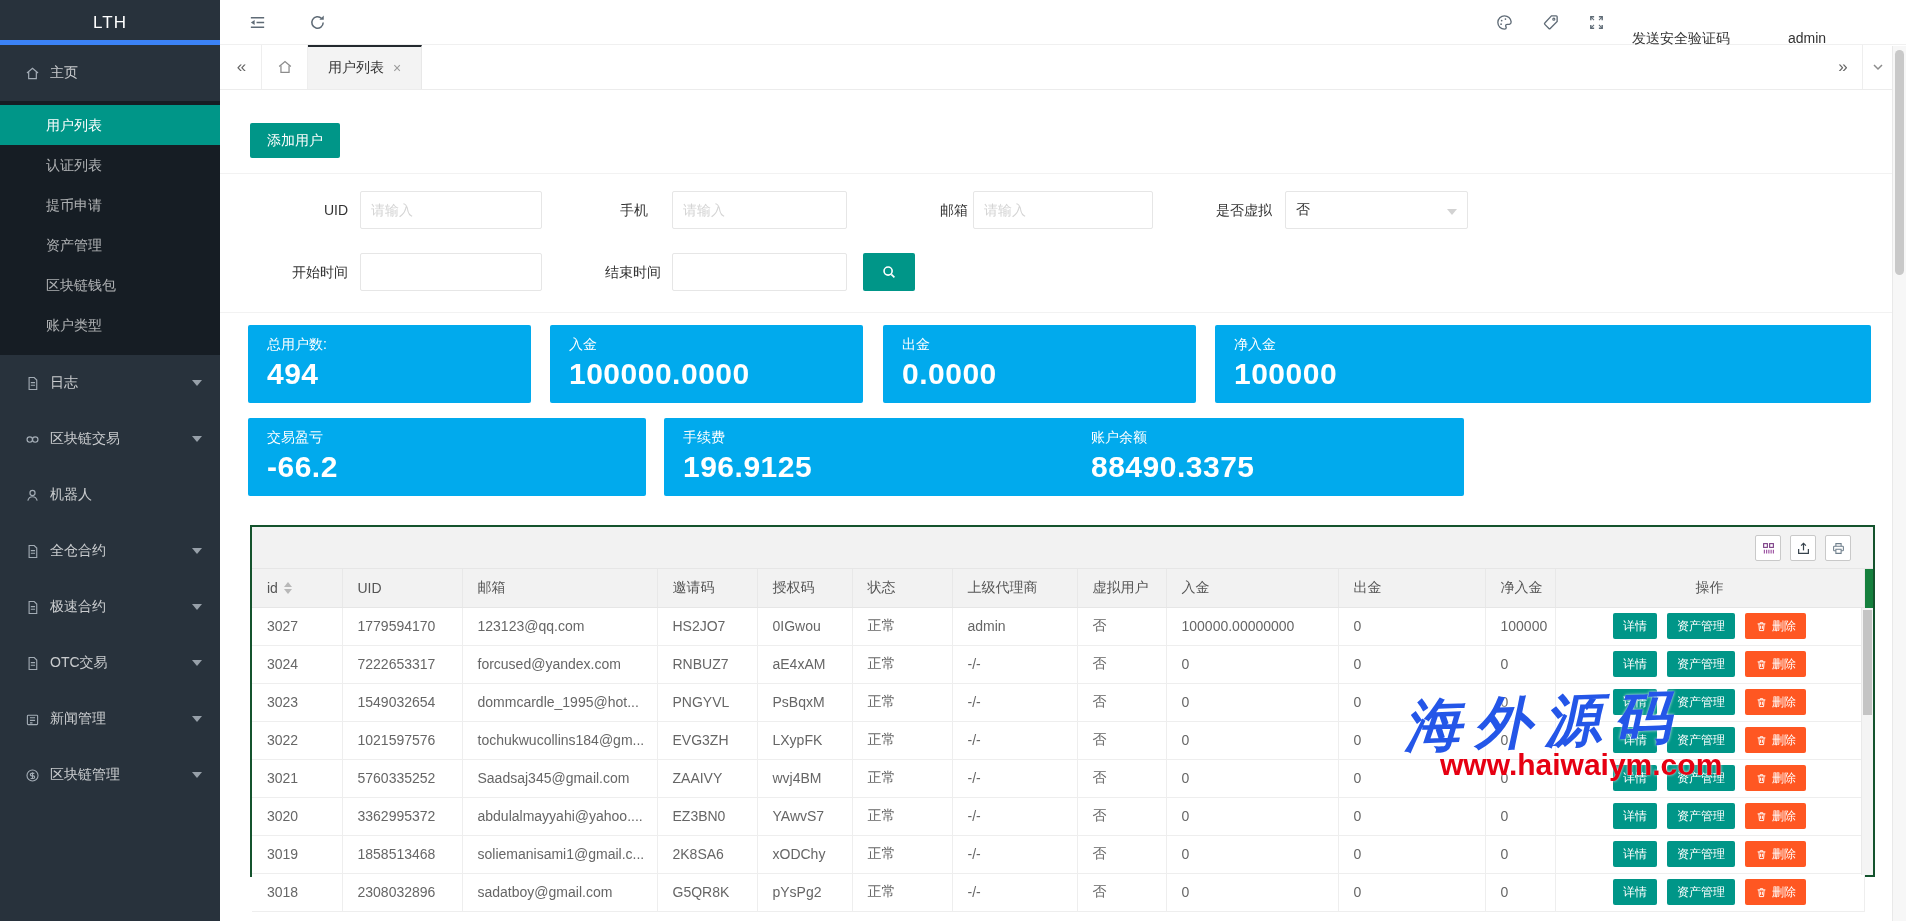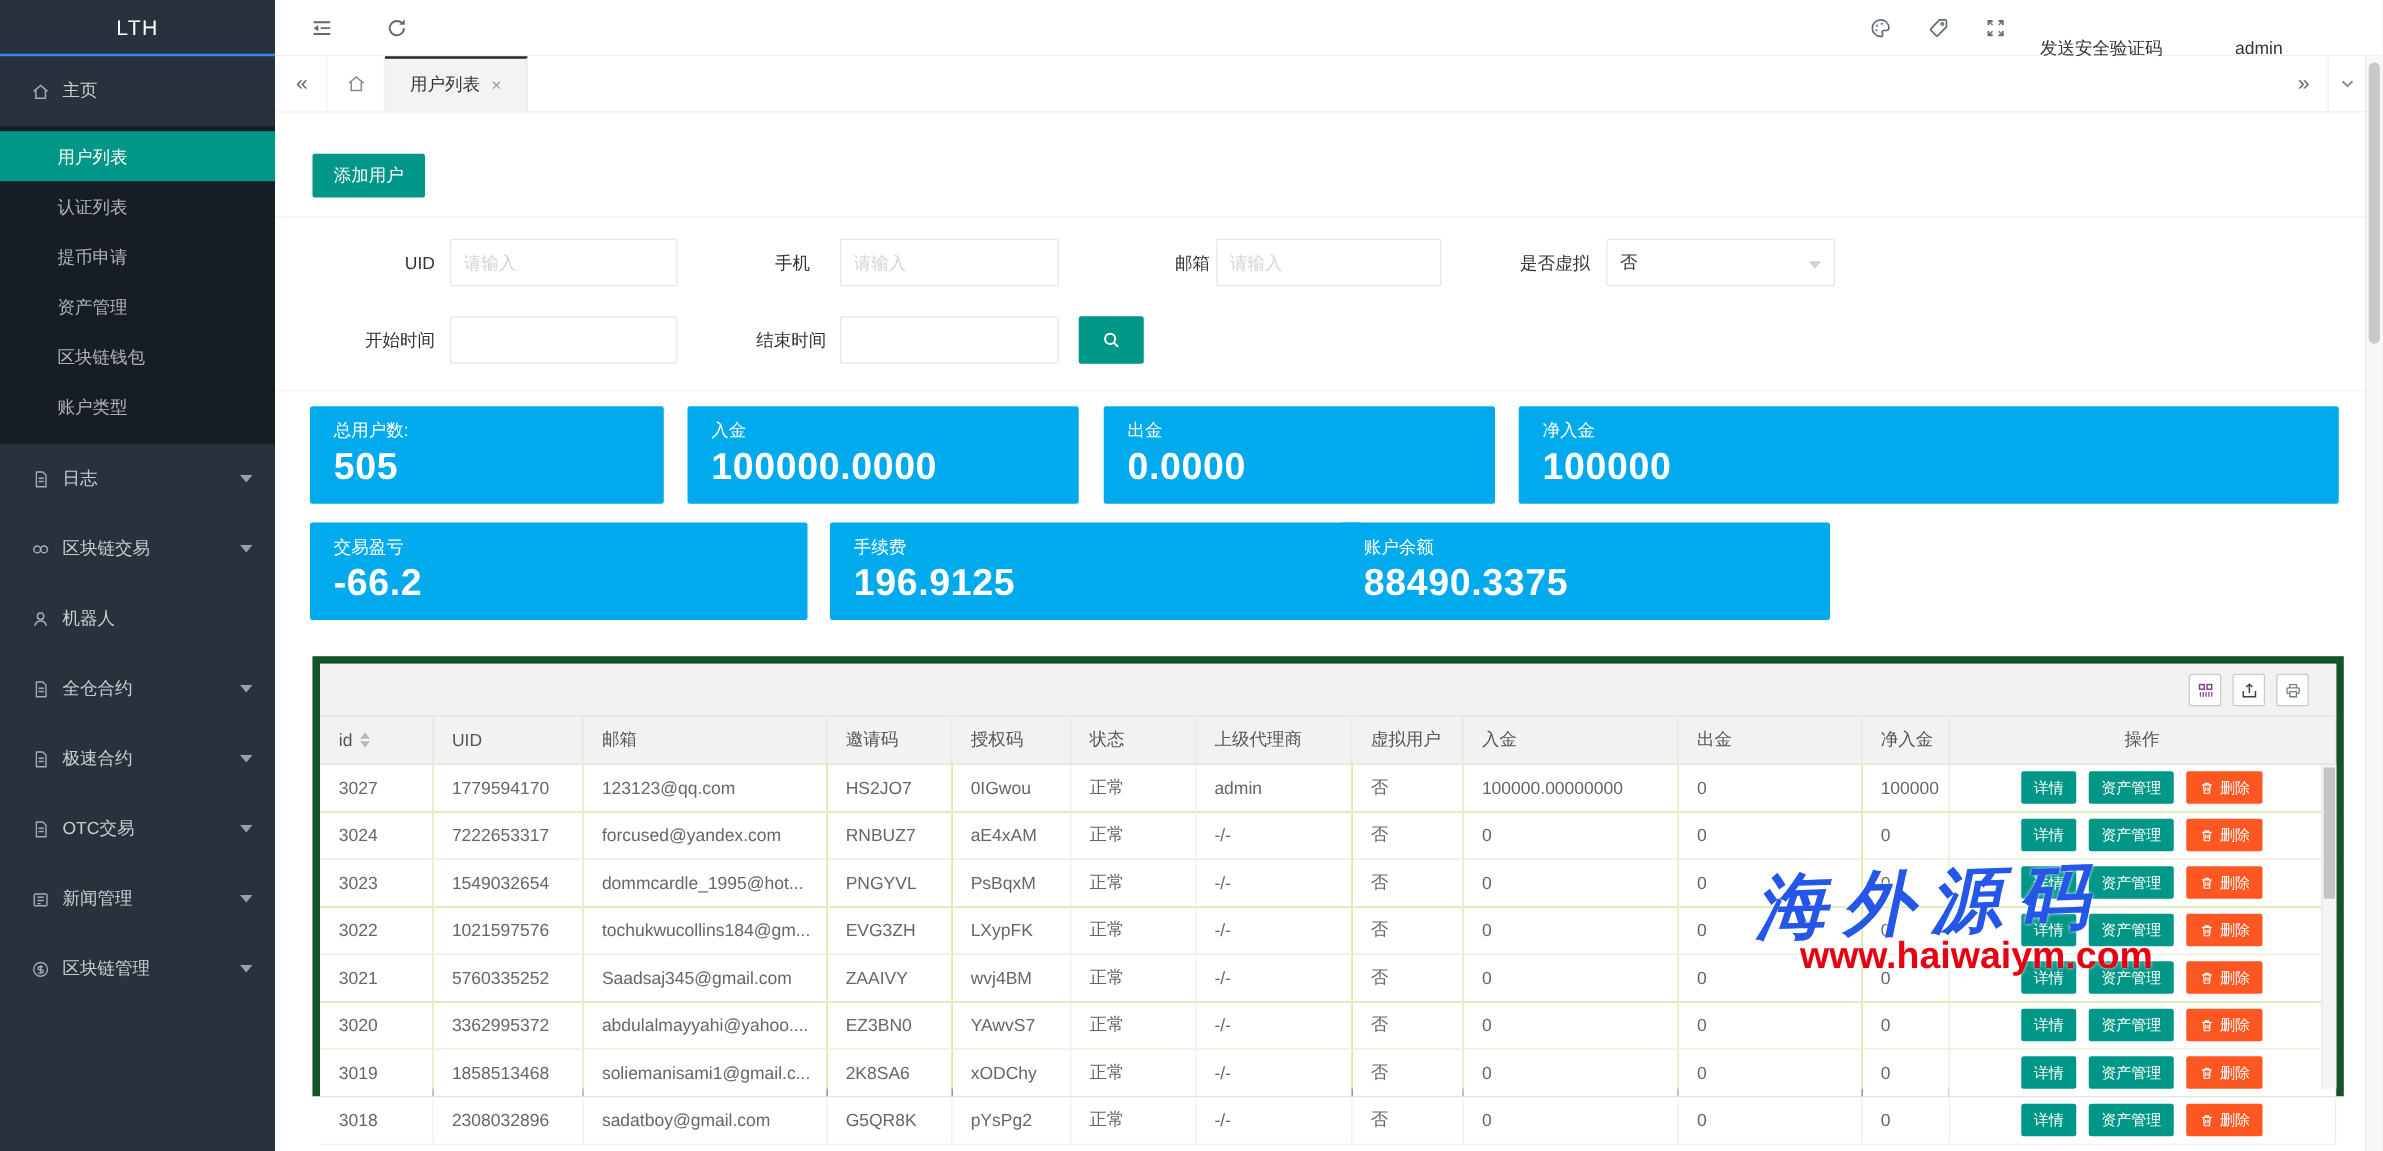--- a/index.html
+++ b/index.html
@@ -2,21 +2,21 @@
 <html><head>
 <meta charset="utf-8">
 <style>
   * { margin:0; padding:0; box-sizing:border-box; }
   html,body { background:#e9e9e9; }
   body { font-family:"Liberation Sans","DejaVu Sans",sans-serif; }
   .page { position:relative; width:1906px; height:921px; background:#fff; overflow:hidden; }
 
   
   .sidebar { position:absolute; left:0; top:0; width:220px; height:921px; background:#28323c; z-index:5; }
-  .logo { height:45px; line-height:45px; text-align:center; color:#fff; font-size:17px; letter-spacing:1px; border-bottom:2px solid #3b82f6; }
+  .logo { height:45px; line-height:45px; text-align:center; color:#fff; font-size:17px; letter-spacing:1px; border-bottom:5px solid #3b82f6; }
   .nav-item { position:relative; height:56px; display:flex; align-items:center; padding-left:24px; color:rgba(255,255,255,.75); font-size:14px; cursor:pointer; }
   .nav-item .ico { width:17px; height:17px; margin-right:9px; flex:none; opacity:.85; }
   .caret-up { position:absolute; right:18px; width:0; height:0; border-left:5px solid transparent; border-right:5px solid transparent; border-bottom:6px solid #97a0a9; }
   .caret-down { position:absolute; right:18px; width:0; height:0; border-left:5px solid transparent; border-right:5px solid transparent; border-top:6px solid #97a0a9; }
   .submenu { background:#161d24; padding:4px 0 10px 0; }
   .sub-item { height:40px; line-height:40px; padding-left:46px; color:rgba(255,255,255,.65); font-size:14px; cursor:pointer; }
   .sub-item.active { background:#009688; color:#fff; }
 
   
   .topbar { position:absolute; left:220px; top:0; width:1686px; height:45px; background:#fff; border-bottom:1px solid #f0f0f0; z-index:4; }
@@ -49,21 +49,21 @@
   .f-input::placeholder { color:#d4d4d4; }
   .f-select { position:absolute; height:38px; border:1px solid #e6e6e6; border-radius:2px; background:#fff; display:flex; align-items:center; padding:0 10px; font-size:14px; color:#333; cursor:pointer; }
   .sel-caret { position:absolute; right:10px; top:17px; width:0; height:0; border-left:5px solid transparent; border-right:5px solid transparent; border-top:6px solid #d2d2d2; }
   .btn-search { position:absolute; left:643px; top:163px; width:52px; height:38px; background:#009688; border:none; border-radius:2px; cursor:pointer; display:flex; align-items:center; justify-content:center; }
 
   .stat { position:absolute; height:78px; background:#01AAED; border-radius:2px; color:#fff; padding:11px 19px; }
   .stat .s-label { font-size:14px; }
   .stat .s-value { font-size:30px; font-weight:bold; margin-top:3px; letter-spacing:.5px; }
 
   
-  .tblblock { position:absolute; left:30px; top:435px; width:1625px; height:352px; border:6px solid #14532d; background:#bef264; }
+  .tblblock { position:absolute; left:30px; top:435px; width:1625px; height:352px; border:2px solid #14532d; background:#15803d; }
   .tbl-toolbar { position:relative; height:42px; background:#f2f2f2; border-bottom:1px solid #e6e6e6; }
   .tool-btn { position:absolute; top:8px; width:26px; height:26px; background:#fff; border:1px solid #c9c9c9; border-radius:2px; display:flex; align-items:center; justify-content:center; cursor:pointer; }
   table.grid { border-collapse:collapse; table-layout:fixed; width:1612px; font-size:14px; color:#666; }
   table.grid th { height:38px; background:#f2f2f2; font-weight:normal; color:#555; text-align:left; padding:0 0 0 15px; border-right:1px solid #e8e8e8; border-bottom:1px solid #e6e6e6; }
   table.grid th.c-op { text-align:center; padding:0; }
   table.grid td { height:38px; padding:0 0 0 15px; border-right:1px solid #eee; border-bottom:1px solid #eee; white-space:nowrap; overflow:hidden; background:#fff; }
   table.grid td.c-op { text-align:center; padding:0; }
   .th-id { display:flex; align-items:center; }
   .sort { display:inline-flex; flex-direction:column; margin-left:6px; }
   .sort i { width:0; height:0; border-left:4px solid transparent; border-right:4px solid transparent; display:block; }
@@ -253,21 +253,21 @@
       <svg width="18" height="18" viewBox="0 0 20 20" fill="none" stroke="#fff" stroke-width="1.8">
           <circle cx="9" cy="9" r="4.5"></circle>
           <path d="m12.6 12.6 3.4 3.4"></path>
         </svg>
     </button>
 
     <div class="hr2"></div>
 
     <div class="stat" style="left:28px;top:235px;width:283px">
       <div class="s-label">总用户数:</div>
-      <div class="s-value">505</div>
+      <div class="s-value">494</div>
     </div>
     <div class="stat" style="left:330px;top:235px;width:313px">
       <div class="s-label">入金</div>
       <div class="s-value">100000.0000</div>
     </div>
     <div class="stat" style="left:663px;top:235px;width:313px">
       <div class="s-label">出金</div>
       <div class="s-value">0.0000</div>
     </div>
     <div class="stat" style="left:995px;top:235px;width:656px">

